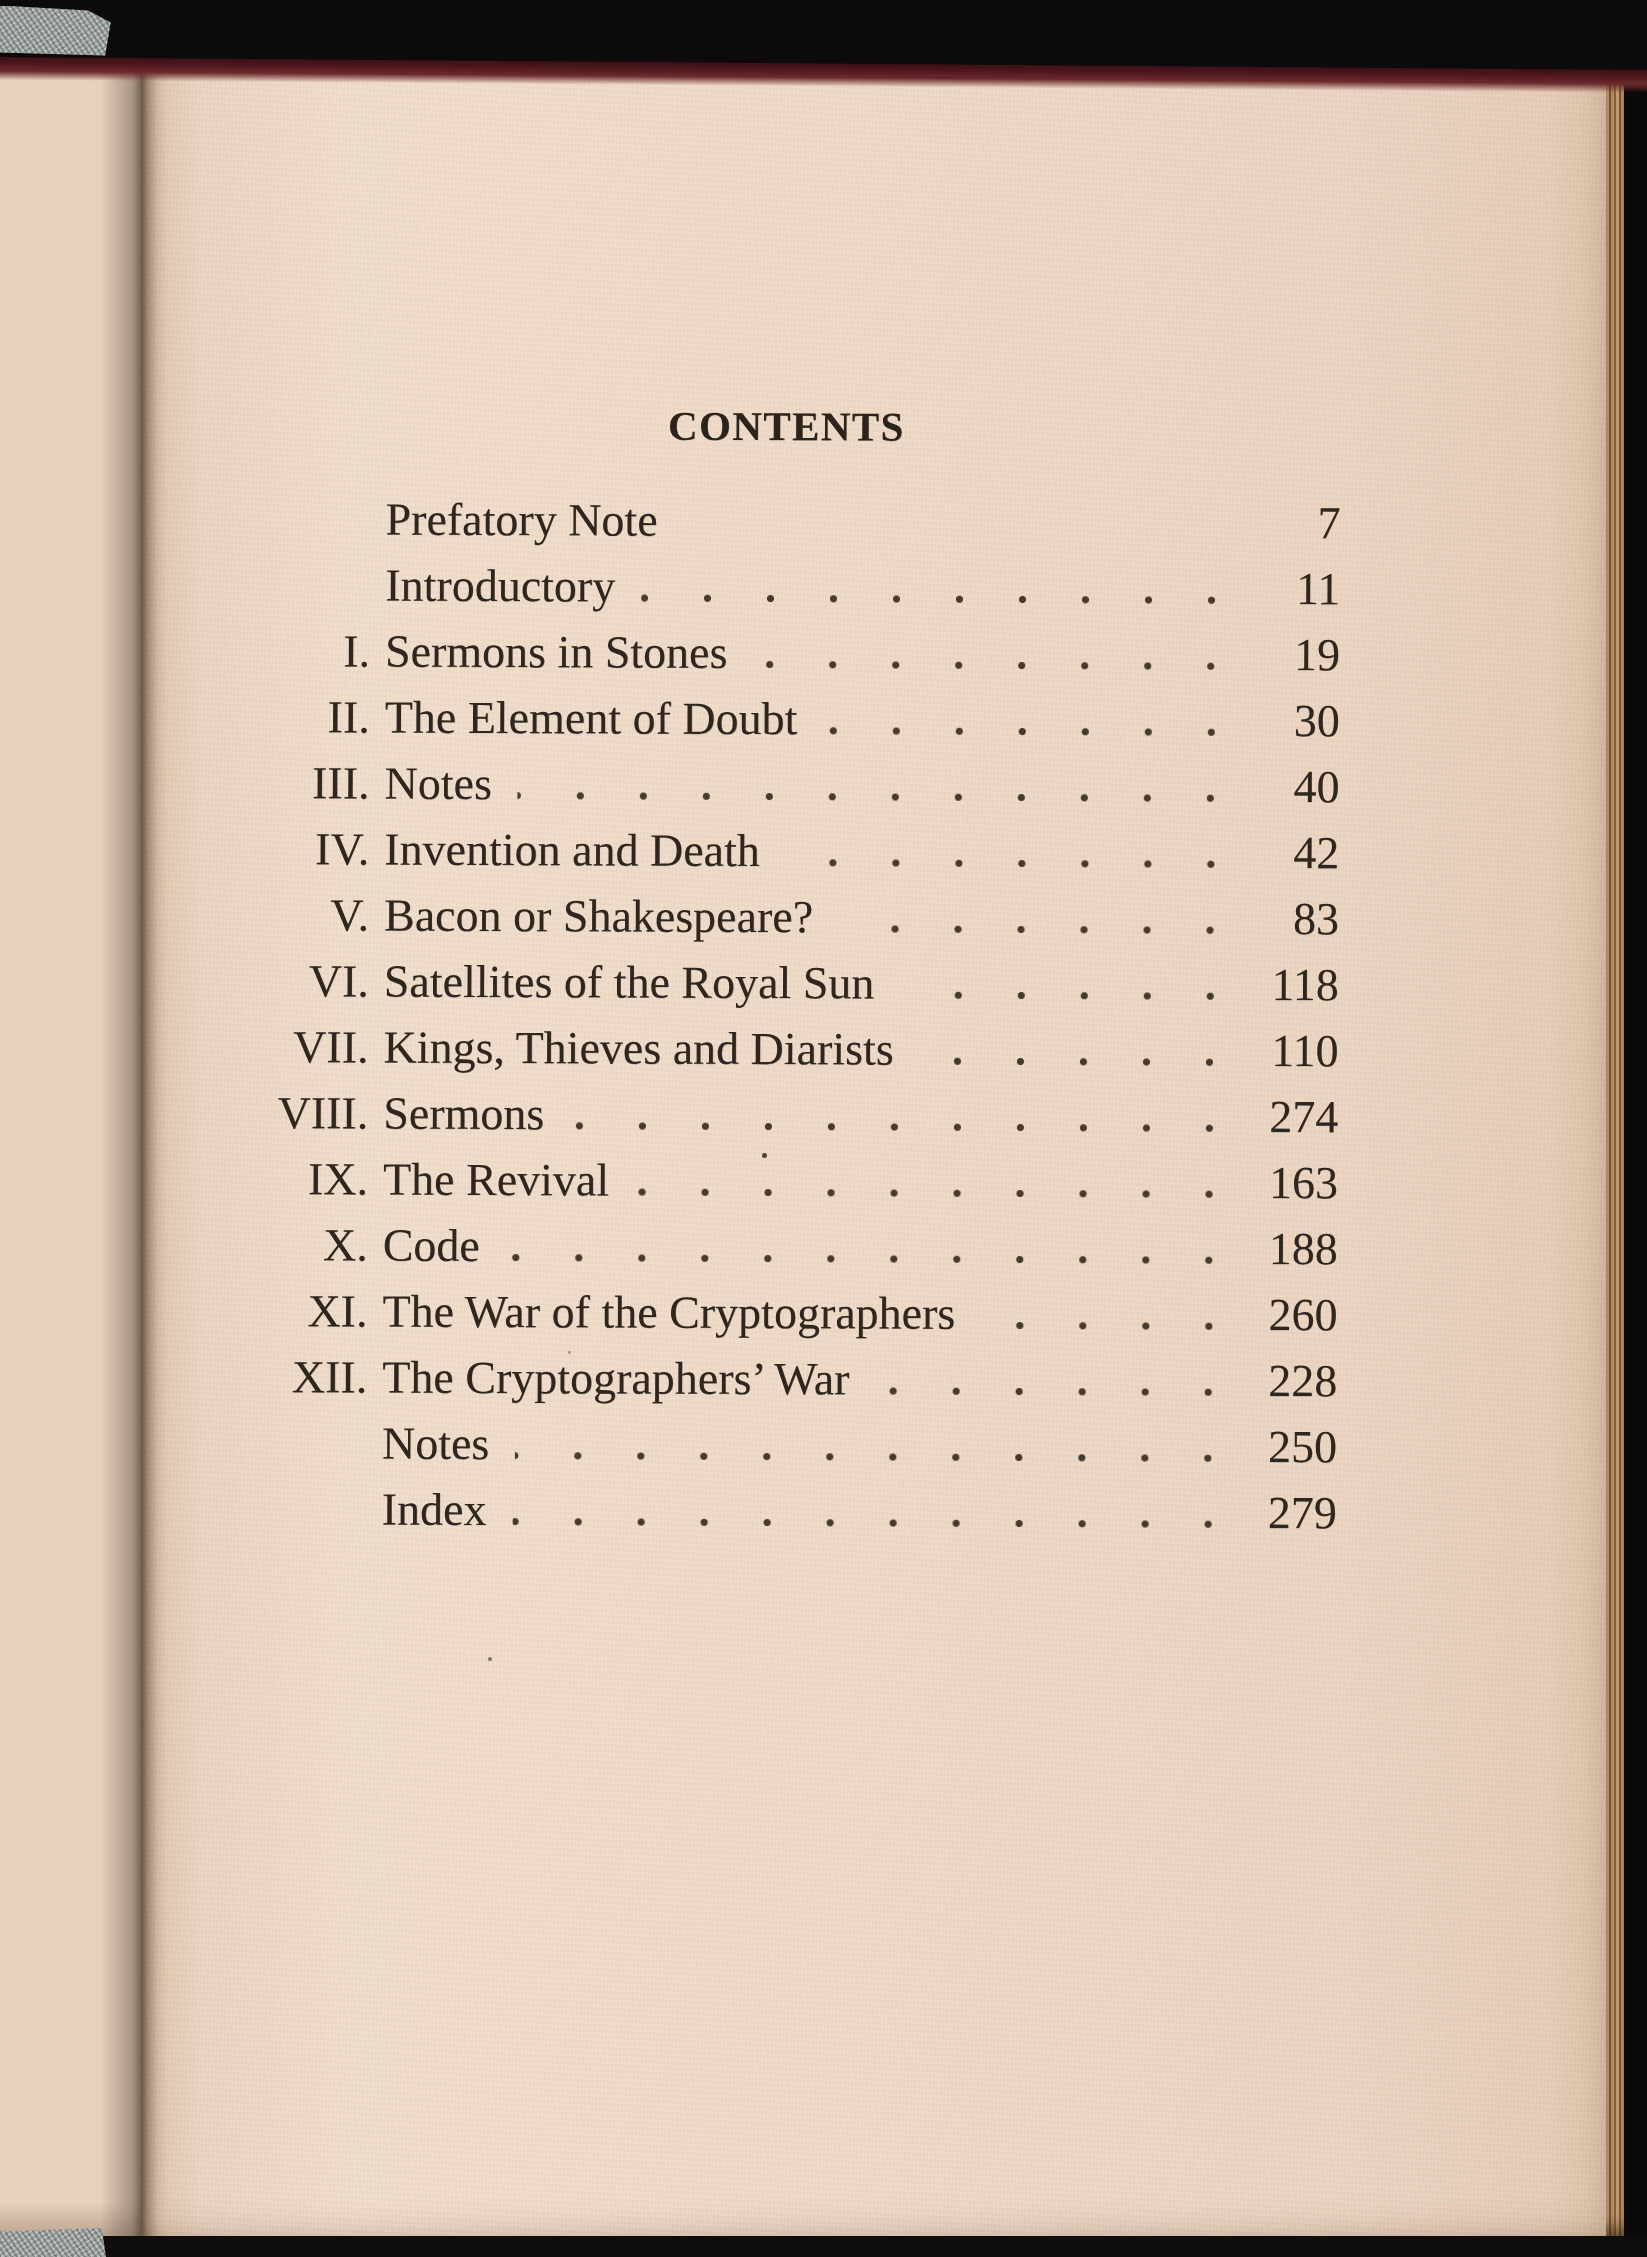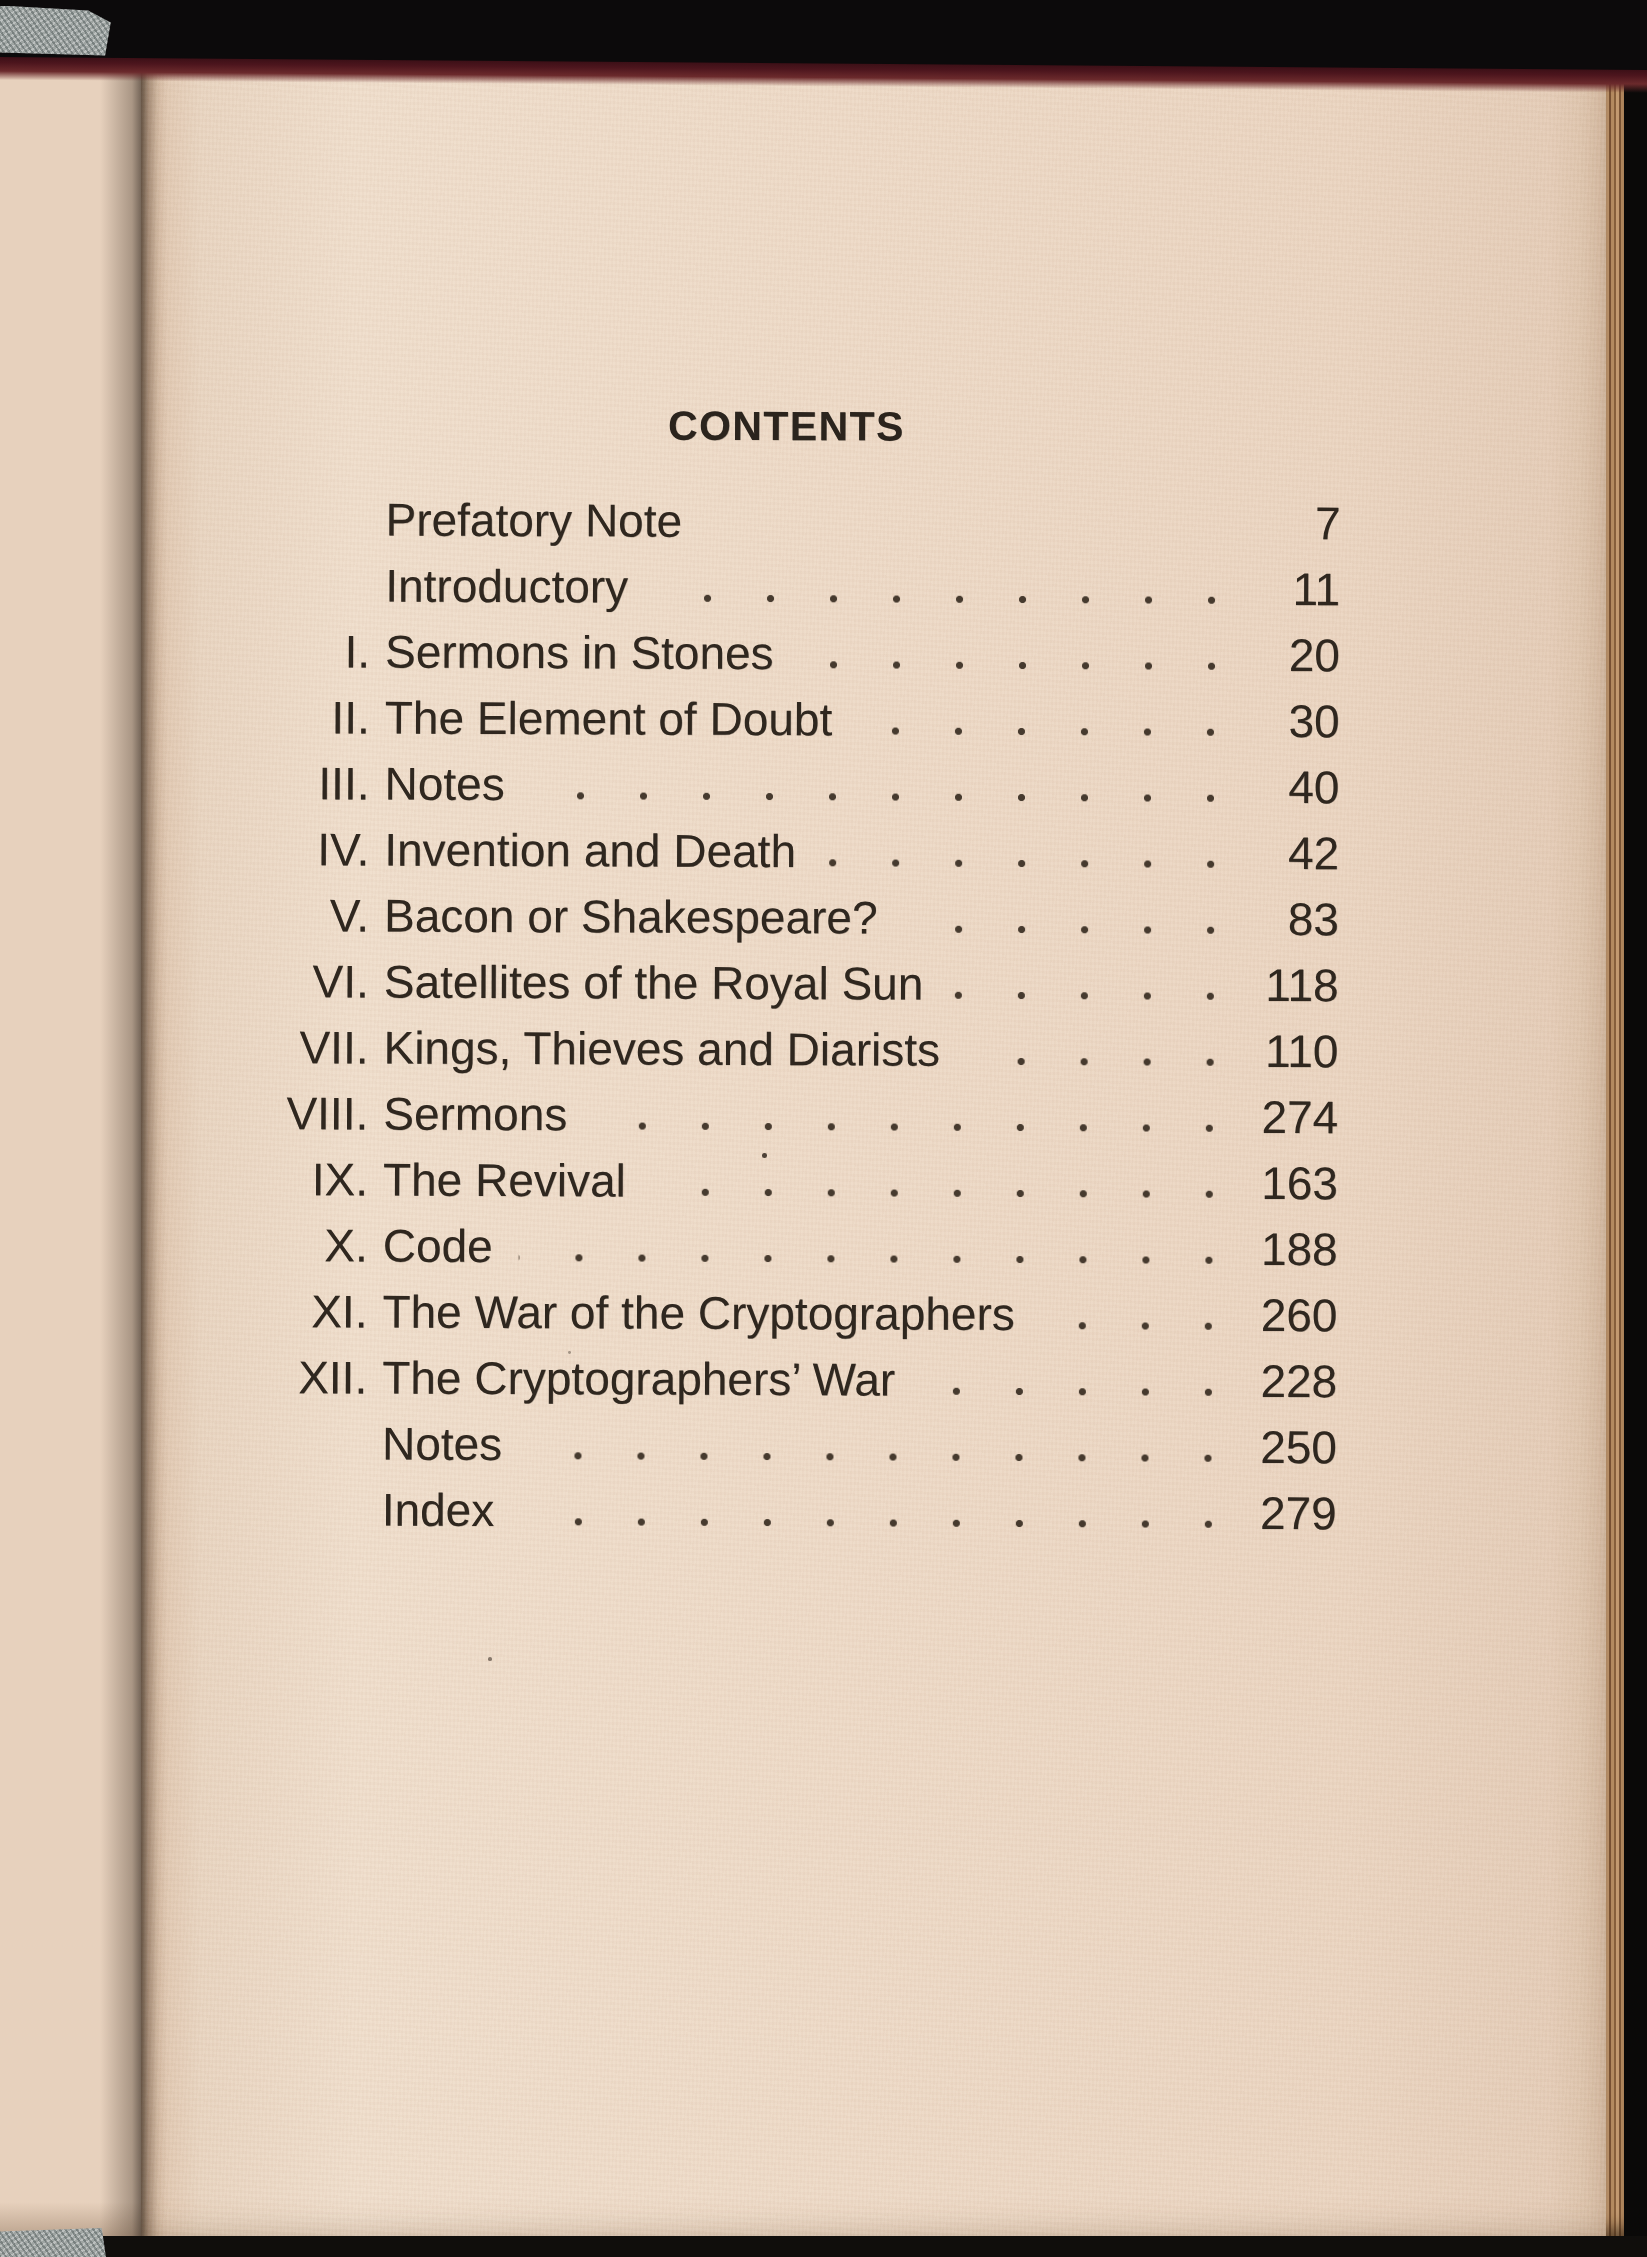--- a/index.html
+++ b/index.html
@@ -1,18 +1,18 @@
 <!DOCTYPE html>
 <html style="font-size:15px"><head>
 <meta charset="utf-8">
 <style>
   html,body{margin:0;padding:0;background:#0b0a09;}
   .scene{
     position:relative;width:1647px;height:2258px;overflow:hidden;
-    background:#0b0a09;font-family:Liberation Sans, sans-serif;
+    background:#0b0a09;font-family:Liberation Serif, serif;
   }
   
   .endpaper{
     position:absolute;left:0;top:0;width:141px;height:2258px;
     background:linear-gradient(90deg,#e0c8b3 0px,#ead4c0 26px,#eedac8 61px,#e5cdb7 93px,#cfb49c 113px,#93795f 130px,#5a4a3c 138px,#463а2e 141px);
     background-color:#e7d1bd;
   }
   .endpaper::after{ 
     content:"";position:absolute;left:0;bottom:0;width:100%;height:56px;
     background:linear-gradient(180deg,rgba(90,60,35,0) 0%,rgba(90,60,35,.35) 70%,rgba(40,28,18,.55) 100%);
@@ -133,21 +133,21 @@
         <div class="toc-row">
           <span class="cell-numeral"></span>
           <span class="cell-title">Introductory</span>
           <span class="cell-leader dotted"></span>
           <span class="cell-page">11</span>
         </div>
         <div class="toc-row">
           <span class="cell-numeral">I.</span>
           <span class="cell-title">Sermons in Stones</span>
           <span class="cell-leader dotted"></span>
-          <span class="cell-page">20</span>
+          <span class="cell-page">19</span>
         </div>
         <div class="toc-row">
           <span class="cell-numeral">II.</span>
           <span class="cell-title">The Element of Doubt</span>
           <span class="cell-leader dotted"></span>
           <span class="cell-page">30</span>
         </div>
         <div class="toc-row">
           <span class="cell-numeral">III.</span>
           <span class="cell-title">Notes</span>

